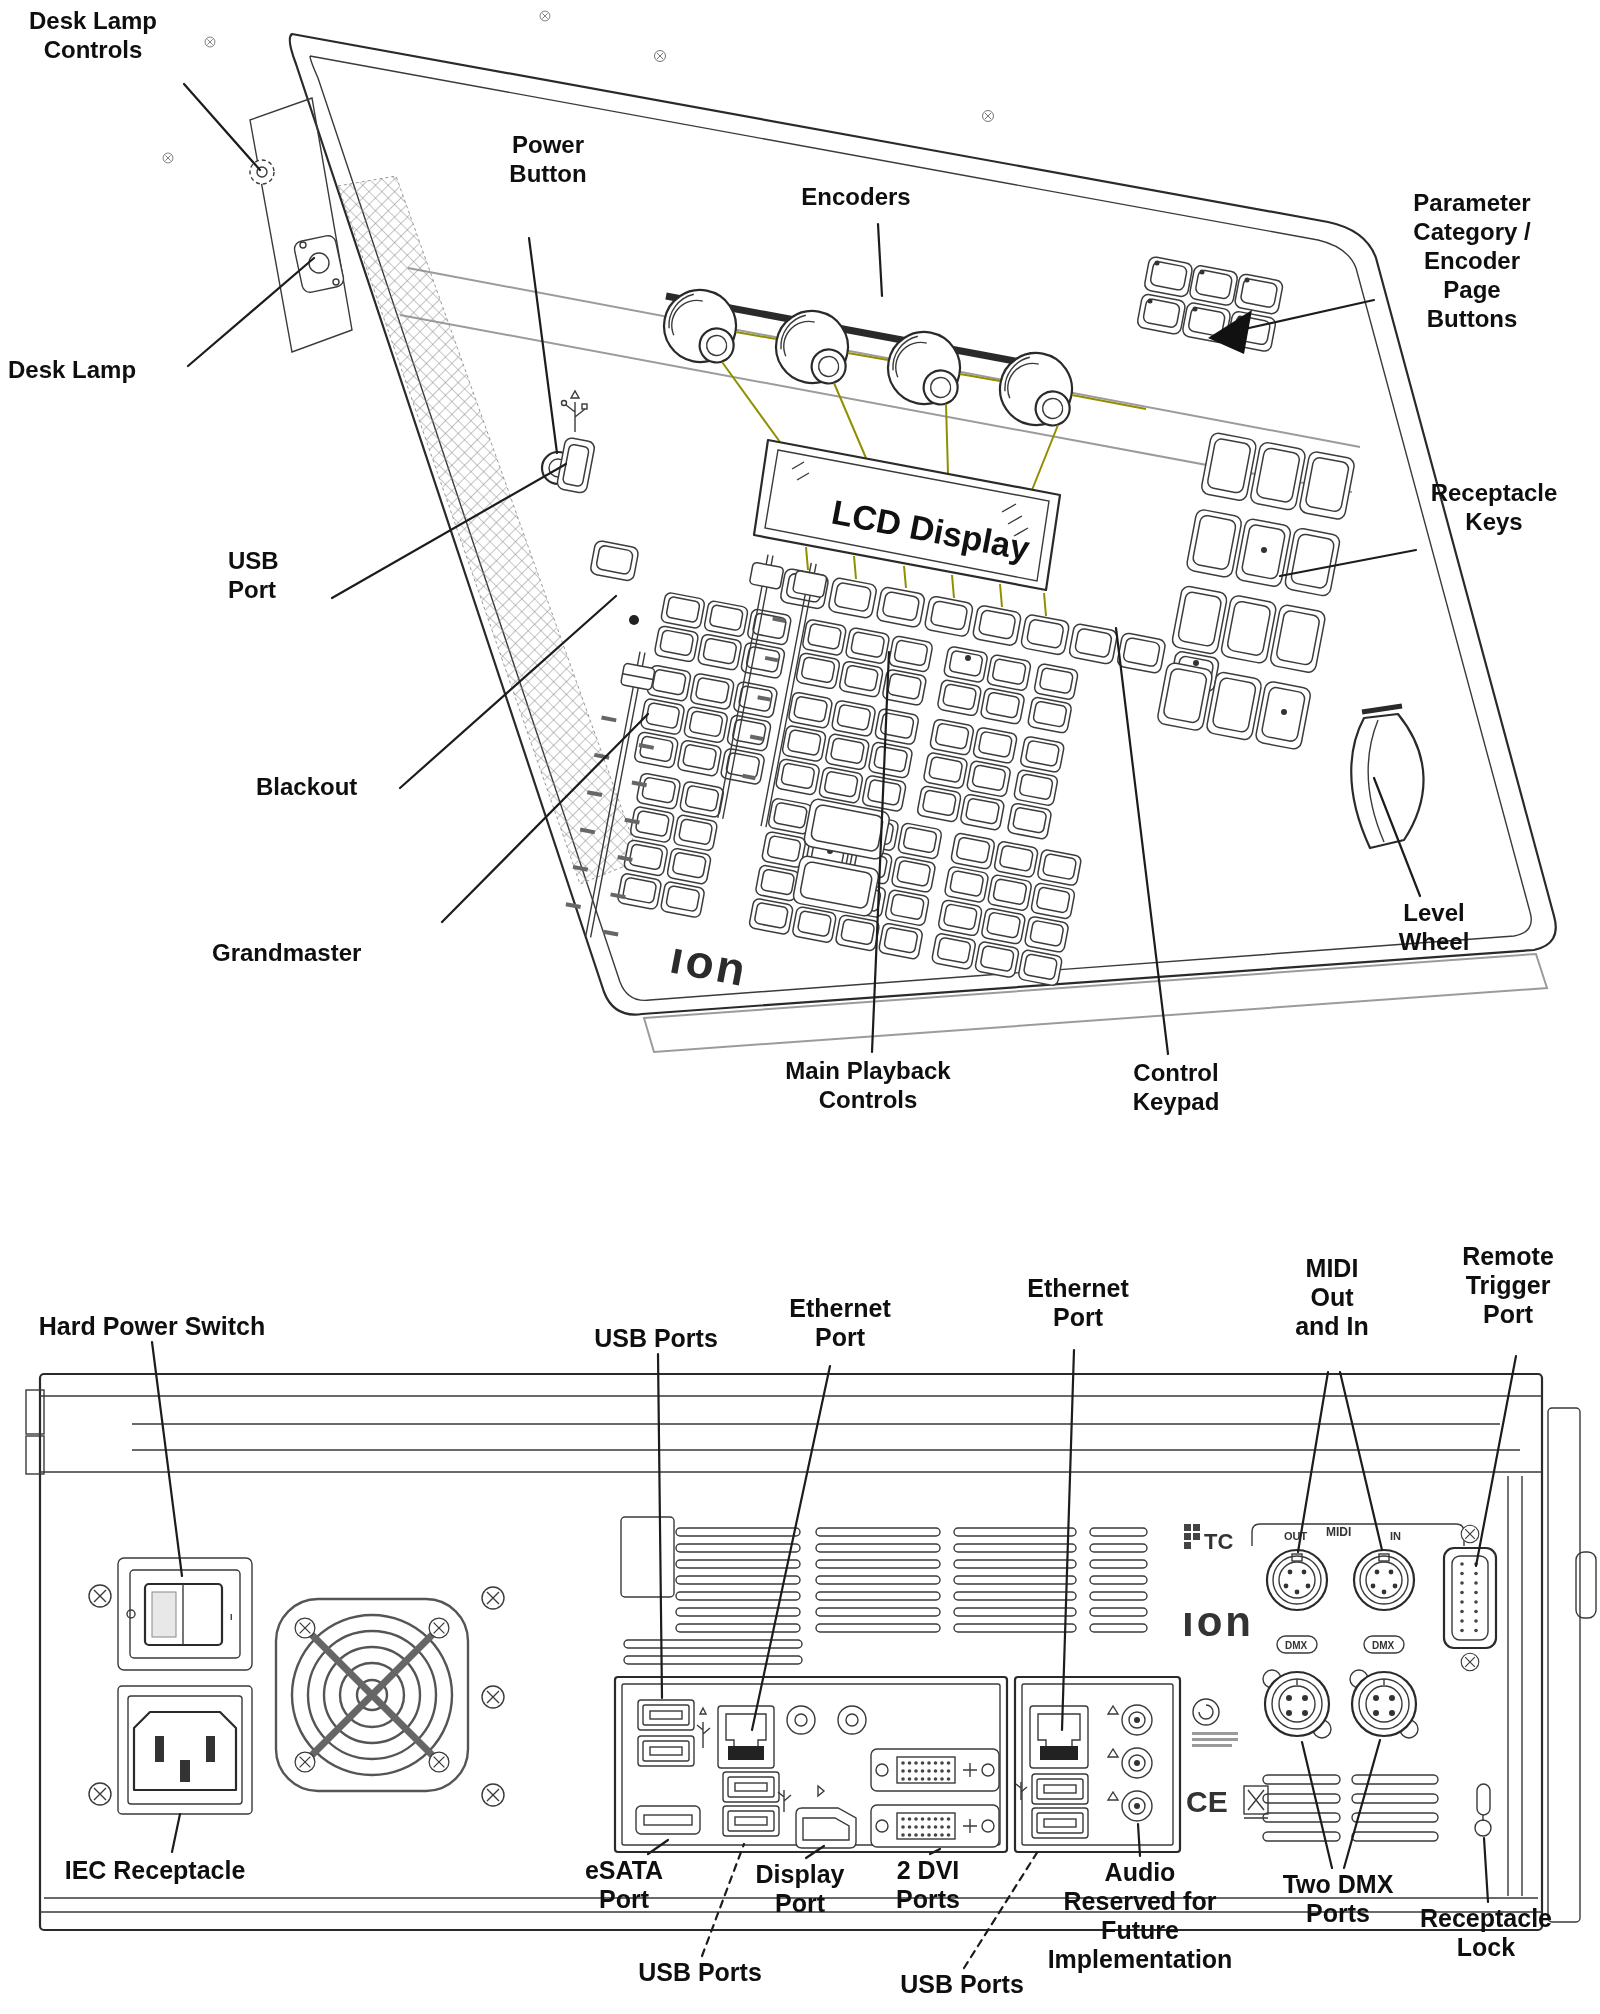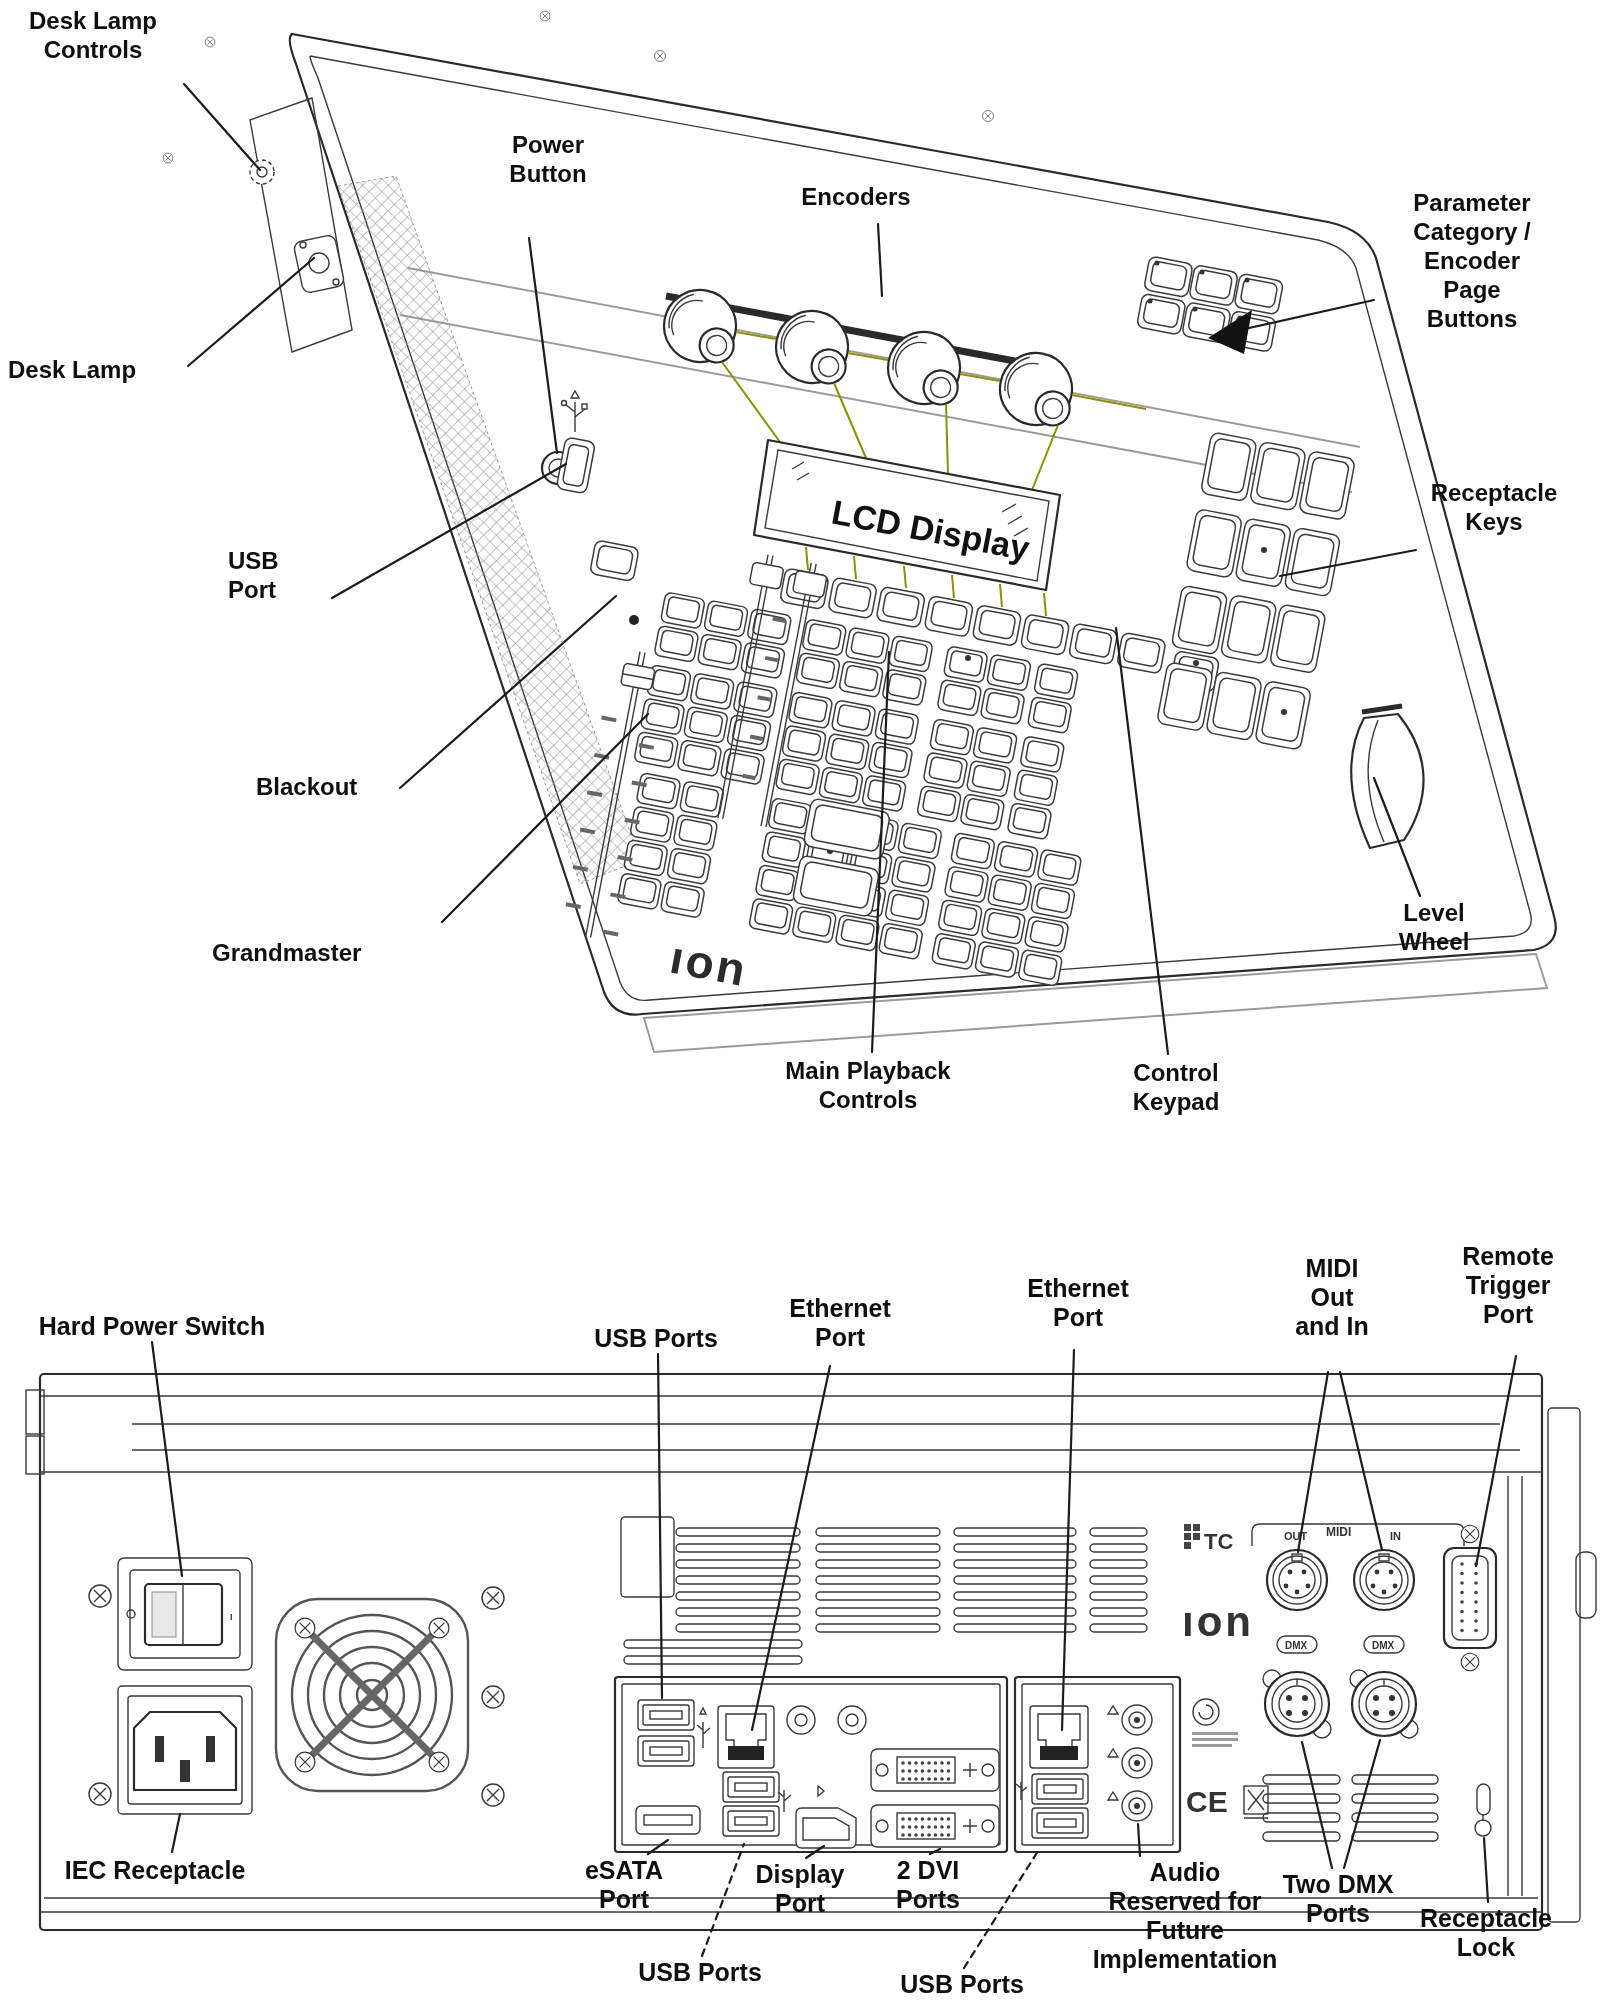--- a/index.html
+++ b/index.html
@@ -698,21 +698,21 @@
 Port</div>
     <div class="callout md" style="left: 155px; top: 1856px;">IEC Receptacle</div>
     <div class="callout md" style="left: 624px; top: 1856px;">eSATA
 Port</div>
     <div class="callout md" style="left: 700px; top: 1958px;">USB Ports</div>
     <div class="callout md" style="left: 800px; top: 1860px;">Display
 Port</div>
     <div class="callout md" style="left: 928px; top: 1856px;">2 DVI
 Ports</div>
     <div class="callout md" style="left: 962px; top: 1970px;">USB Ports</div>
-    <div class="callout md" style="left: 1140px; top: 1858px; margin-left: 45px;">Audio
+    <div class="callout md" style="left: 1140px; top: 1858px;">Audio
 Reserved for
 Future
 Implementation</div>
     <div class="callout md" style="left: 1338px; top: 1870px;">Two DMX
 Ports</div>
     <div class="callout md" style="left: 1486px; top: 1904px;">Receptacle
 Lock</div>
   </div>
 
 </body></html>

